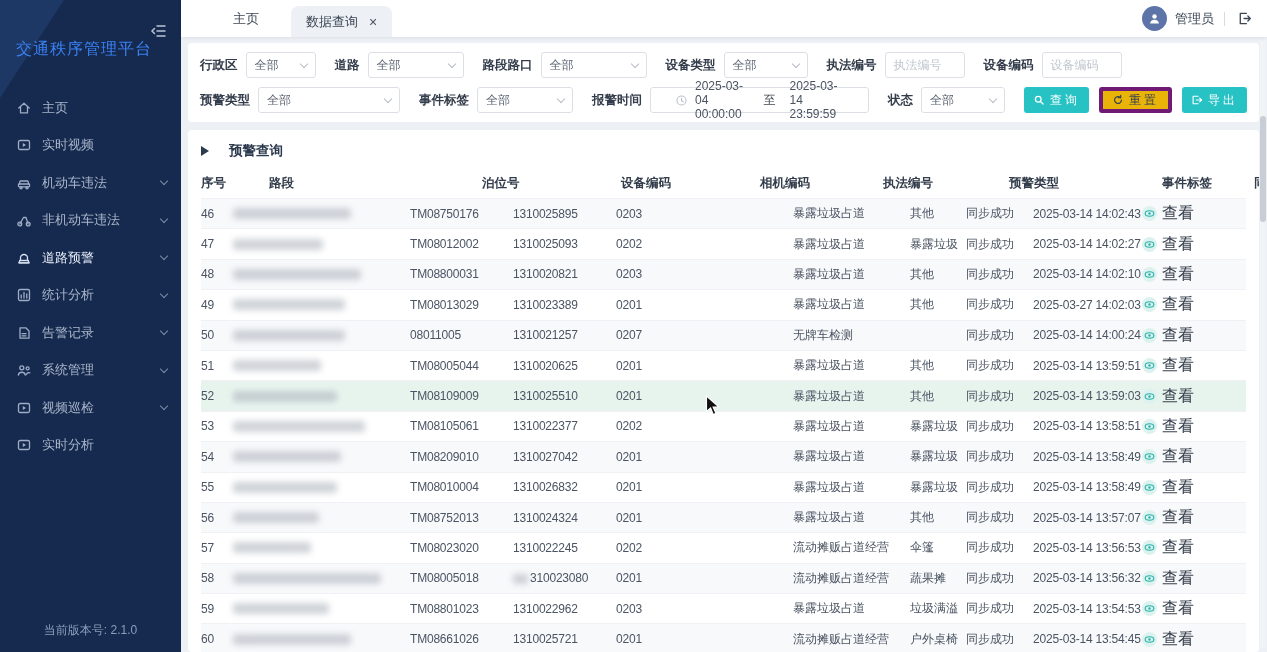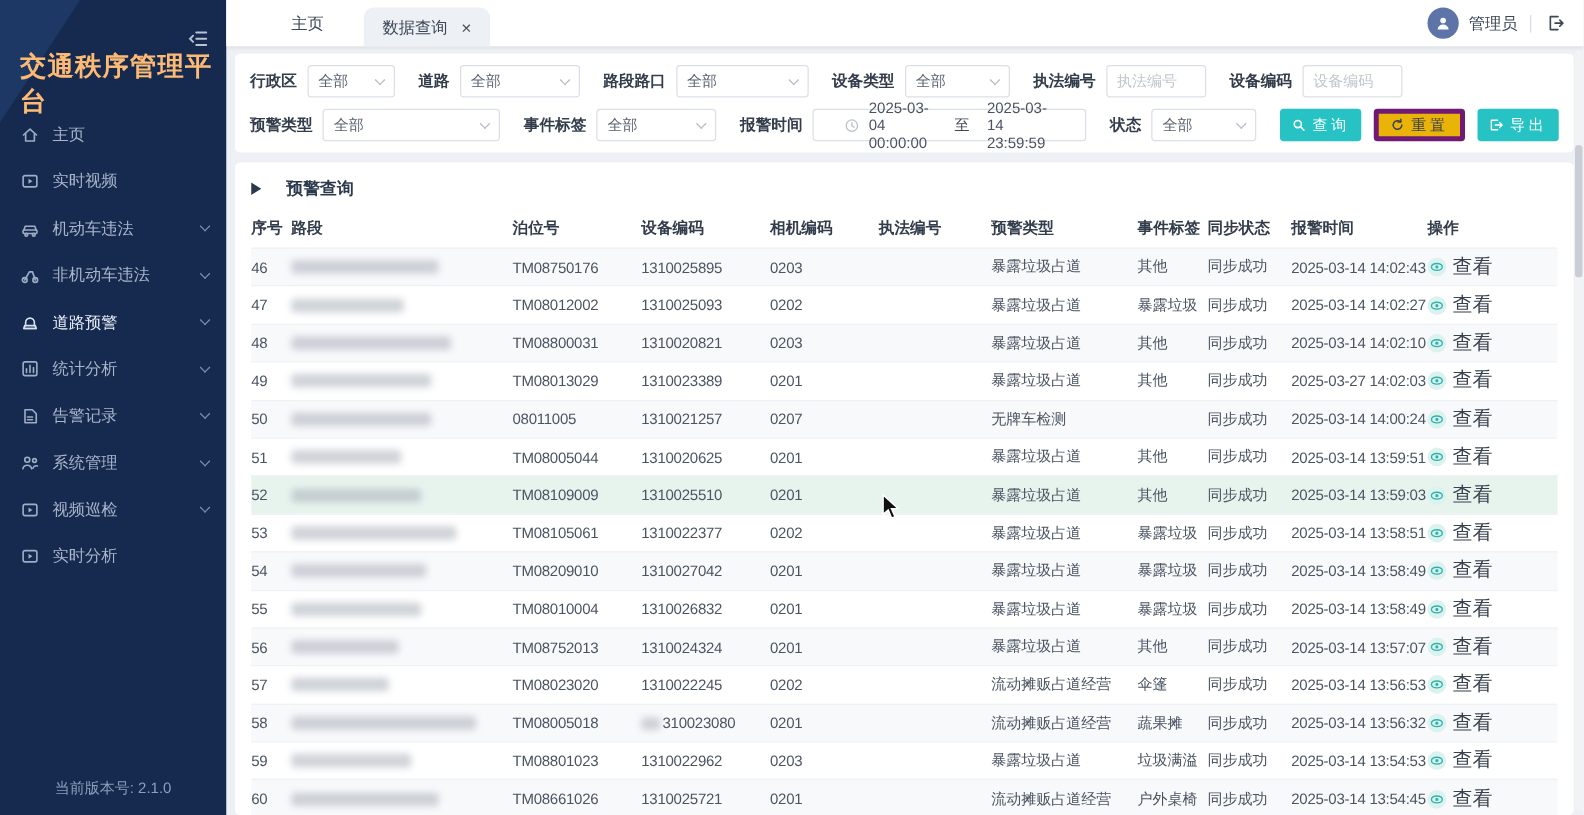--- a/index.html
+++ b/index.html
@@ -8,22 +8,22 @@
     font-family:"Liberation Sans","DejaVu Sans",sans-serif;
     background:#edf0f4; position:relative; color:#4a5462;
   }
   .app { display:flex; width:100%; height:100%; }
 
   
   .sidebar { width:181px; flex-shrink:0; background:#152a4e; position:relative; overflow:hidden; }
   .sb-deco { position:absolute; top:0; left:0; width:64px; height:98px; background:#1e3866;
              clip-path:polygon(0 0,100% 0,0 100%); }
   .sb-collapse { position:absolute; top:22px; right:13px; color:#b9c3d6; cursor:pointer; line-height:0; }
-  .sb-title { position:absolute; top:39px; left:16px; font-size:21px; font-weight:700;
-              color:#fdba74; letter-spacing:1px; }
+  .sb-title { position:absolute; top:39px; left:16px; font-size:16px; font-weight:400;
+              color:#3b82f6; letter-spacing:1px; }
   .sb-nav { position:absolute; top:89px; left:0; right:0; }
   .sb-item { display:flex; align-items:center; height:37.5px; padding:0 14px 0 16px;
              font-size:13px; color:#a9b5cb; cursor:pointer; }
   .sb-item .icon { width:16px; height:16px; margin-right:10px; display:flex; align-items:center; color:#9fadc6; }
   .sb-item.active { color:#e9effb; }
   .sb-item.active .icon { color:#d7e1f2; }
   .sb-item .chev { width:6px; height:6px; border-right:1.3px solid #7e8ca8; border-bottom:1.3px solid #7e8ca8;
                    transform:rotate(45deg); margin-left:auto; margin-top:-3px; }
   .sb-version { position:absolute; bottom:13px; width:100%; text-align:center;
                 font-size:12px; color:#8d9ebc; }
@@ -73,21 +73,21 @@
   .btn.plain { background:#eab308; border:4px solid #701a75; color:#39424f; }
 
   
   .tablecard { flex:1; padding:0 13px; overflow:hidden; }
   .sechead { height:36px; display:flex; align-items:center; gap:20px; padding-top:6px; }
   .secarrow { width:0; height:0; border-left:8px solid #2c3a4e;
               border-top:5px solid transparent; border-bottom:5px solid transparent; }
   .sectitle { font-size:13.5px; font-weight:700; color:#2c3a4e; }
   .trow { display:grid; align-items:center;
           grid-template-columns:32px 177px 103px 103px 87px 90px 117px 56px 67px 109px 1fr; }
-  .thead { height:32px; font-size:12.5px; font-weight:700; color:#333d4b; }
+  .thead { height:32px; font-size:12.5px; font-weight:700; color:#333d4b;gap:36px; }
   .brow { height:30.4px; font-size:12px; color:#4a5462; border-top:1px solid #f0f1f4; }
   .brow.stripe { background:#f8f9fb; }
   .brow.hl { background:#e7f4ee; }
   .cellnum { letter-spacing:-0.2px; white-space:nowrap; }
   .blur { height:11px; border-radius:3px; background:#a9afb9; filter:blur(3px); opacity:.55; }
   .blurchip { display:inline-block; width:15px; height:10px; background:#a9afb9; filter:blur(3px);
               opacity:.55; vertical-align:middle; margin-right:2px; }
   .action { display:flex; align-items:center; gap:5px; color:#39424f; cursor:pointer; font-size:16px; }
   .eye { width:15px; height:15px; border-radius:50%; background:#dcf2ee; color:#2bb3ac;
          display:flex; align-items:center; justify-content:center; }

